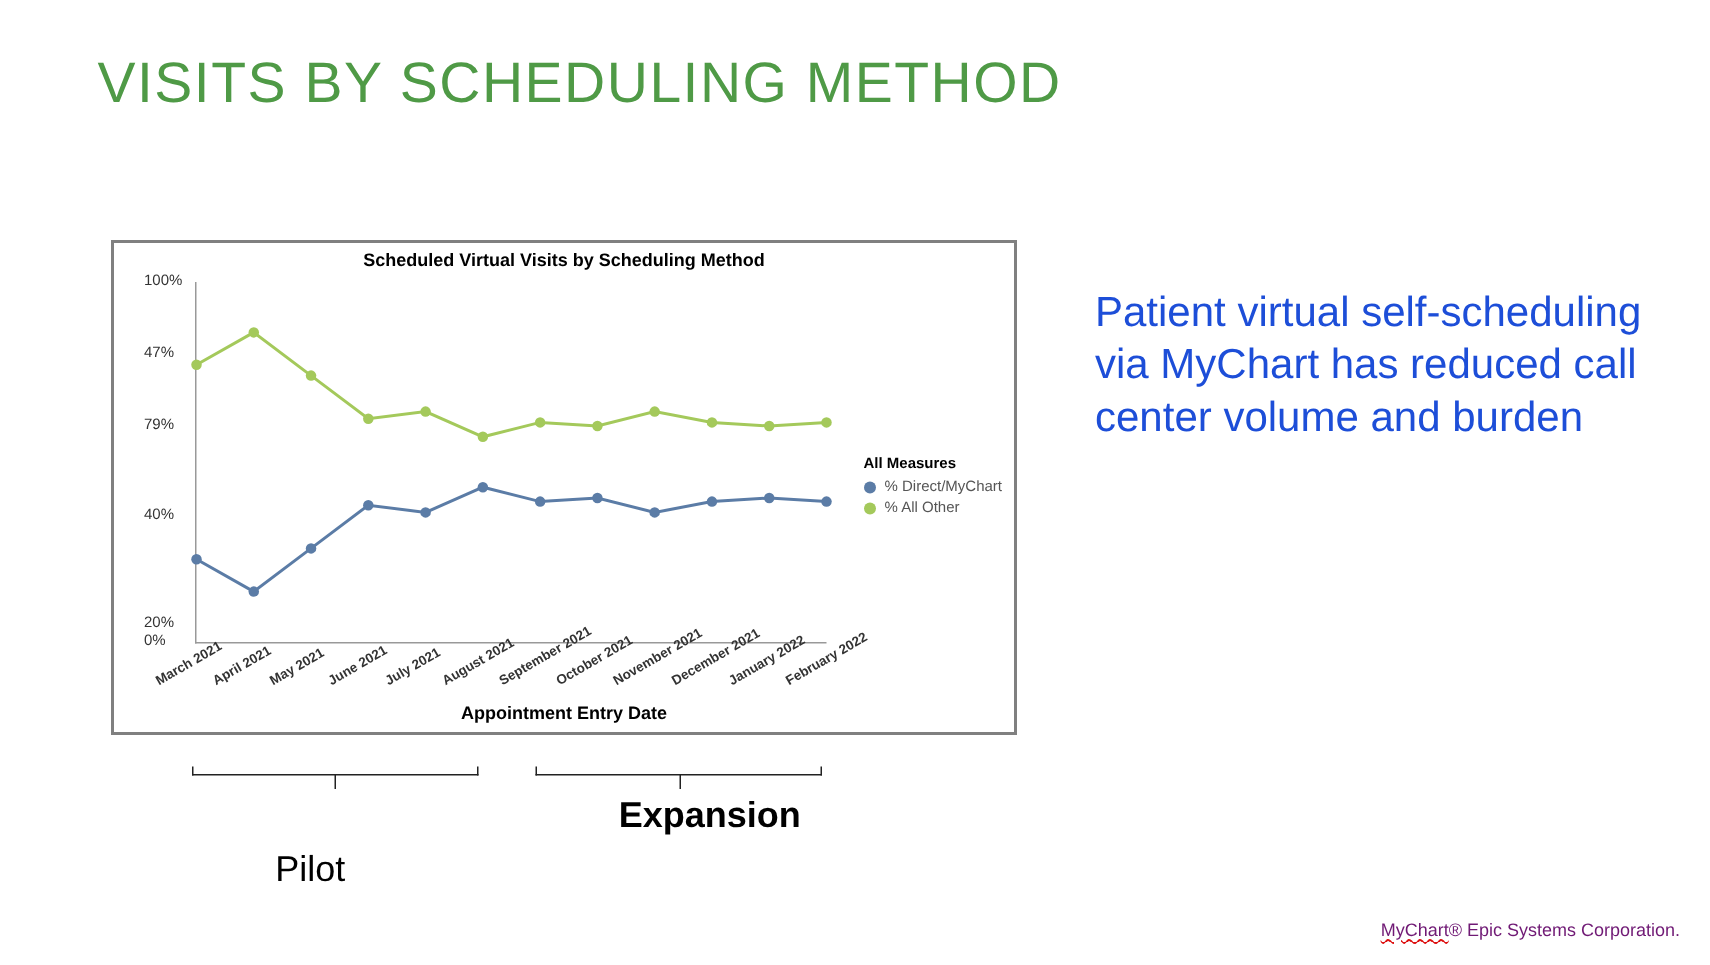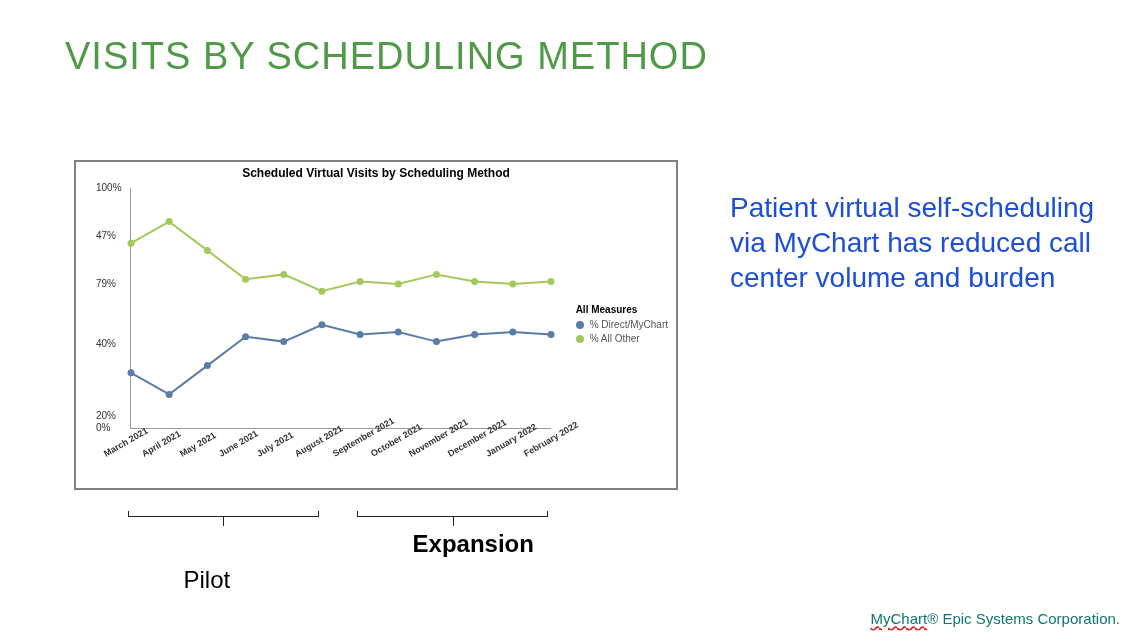--- a/index.html
+++ b/index.html
@@ -17,21 +17,21 @@
   .legend-item{display:flex;align-items:center;gap:6px;margin-bottom:3px;color:#555;}
   .dot{width:8px;height:8px;border-radius:50%;display:inline-block;}
   .svg-lines{position:absolute;left:0;top:0;width:420px;height:240px;overflow:visible;}
   .bracket{position:absolute;border-top:1px solid #222;height:0;}
   .bracket::before,.bracket::after{content:"";position:absolute;top:0;width:0;height:10px;border-left:1px solid #222;}
   .bracket::before{left:0;height:6px;top:-6px;}
   .bracket::after{right:0;height:6px;top:-6px;}
   .bracket-tail{position:absolute;width:0;height:10px;border-left:1px solid #222;}
   .bracket-label{position:absolute;font-size:24px;color:#000;}
   .body-text{position:absolute;left:730px;top:190px;width:370px;font-size:28px;line-height:1.25;color:#1d4ed8;}
-  .footnote{position:absolute;right:20px;bottom:16px;font-size:15px;color:#0f766e;}
+  .footnote{position:absolute;right:20px;bottom:16px;font-size:12px;color:#701a75;}
   .wavy{text-decoration:underline wavy #d11;}
 </style>
 </head>
 <body>
 
 <div class="slide">
 
   <div class="title">VISITS BY SCHEDULING METHOD</div>
 
   <div class="chart-box">
@@ -85,20 +85,21 @@
         <div class="xlabel" style="left: 124.727px; top: 20px;">July 2021</div>
         <div class="xlabel" style="left: 162.909px; top: 20px;">August 2021</div>
         <div class="xlabel" style="left: 201.091px; top: 20px;">September 2021</div>
         <div class="xlabel" style="left: 239.273px; top: 20px;">October 2021</div>
         <div class="xlabel" style="left: 277.455px; top: 20px;">November 2021</div>
         <div class="xlabel" style="left: 315.636px; top: 20px;">December 2021</div>
         <div class="xlabel" style="left: 353.818px; top: 20px;">January 2022</div>
         <div class="xlabel" style="left: 392px; top: 20px;">February 2022</div>
       </div>
 
+    <div class="xaxis-title">Appointment Entry Date</div>
 
     <div class="legend">
       <div class="legend-title">All Measures</div>
       <div class="legend-item">
         <span class="dot" style="background:#5b7ca6"></span>
         <span>% Direct/MyChart</span>
       </div>
       <div class="legend-item">
         <span class="dot" style="background:#a4c95b"></span>
         <span>% All Other</span>

